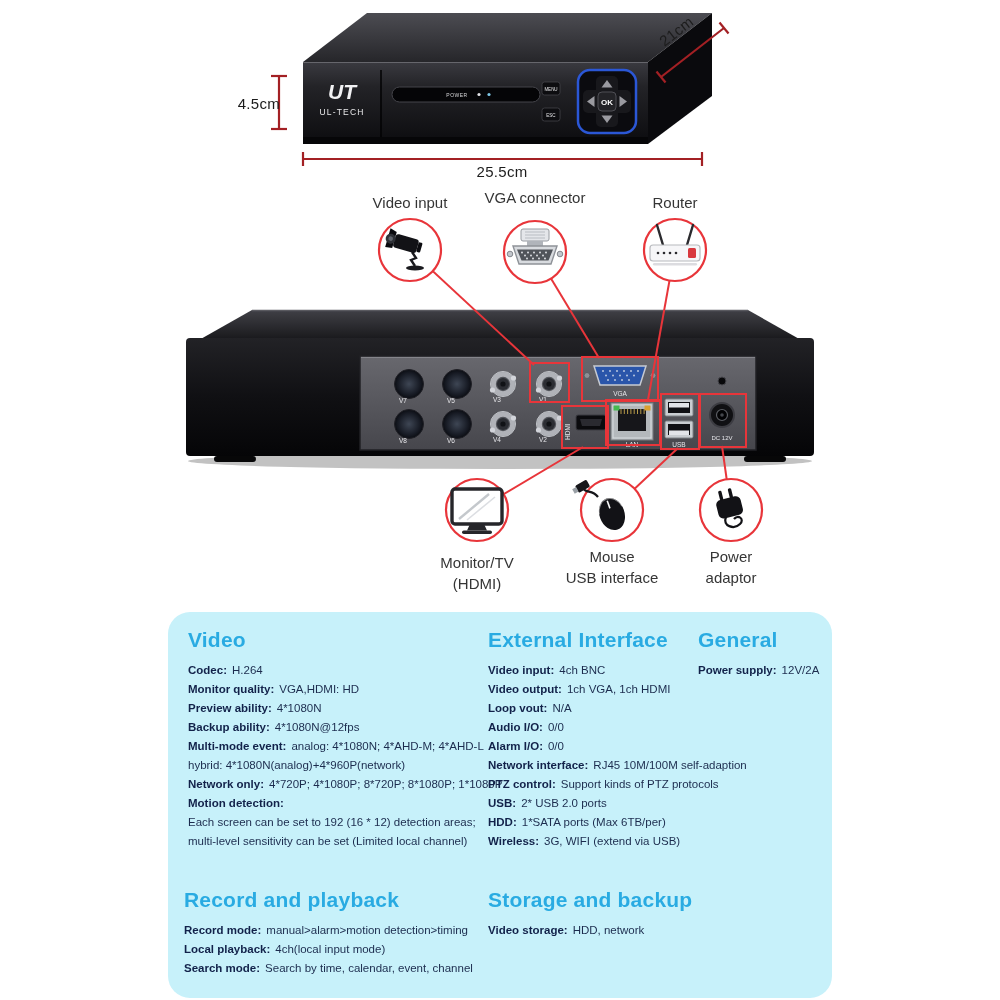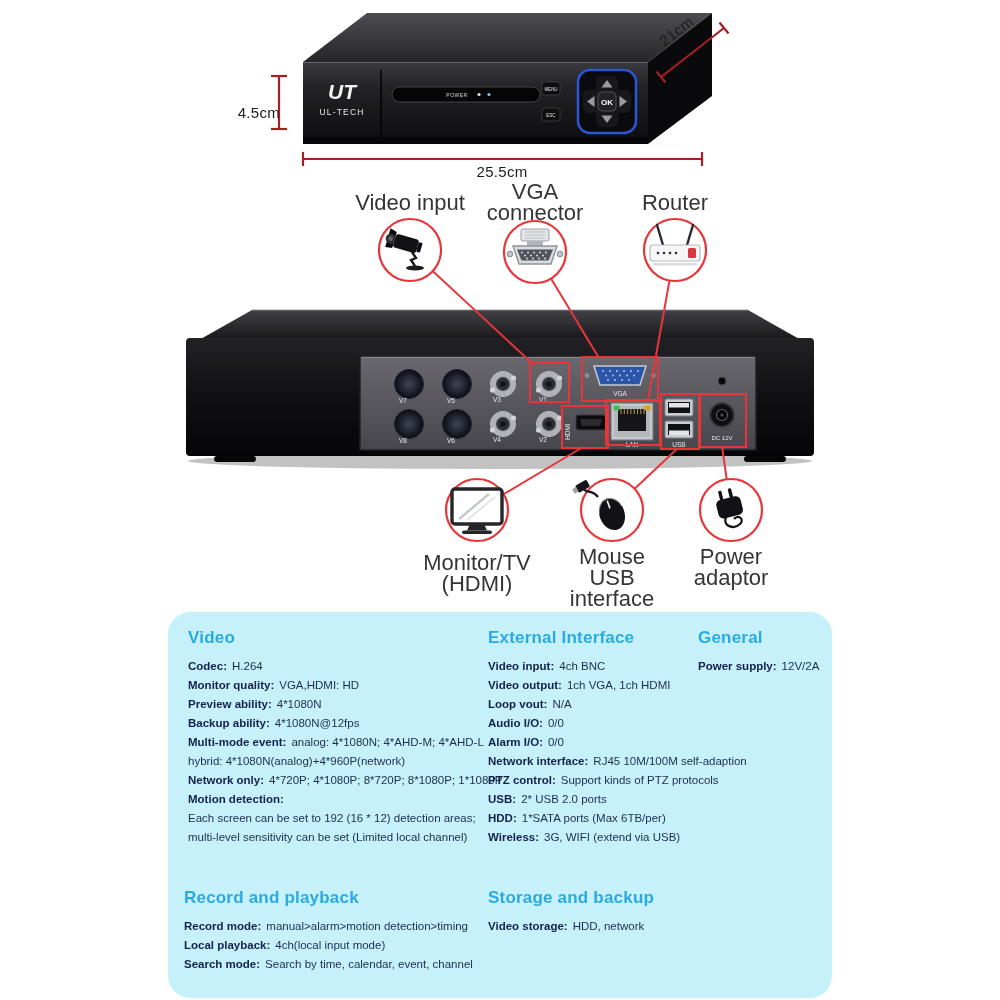--- a/index.html
+++ b/index.html
@@ -1,24 +1,24 @@
 <!DOCTYPE html>
 <html><head>
 <meta charset="utf-8">
 <style>
   * { margin:0; padding:0; box-sizing:border-box; }
   html,body { width:1000px; height:1000px; }
   body { position:relative; background:#ffffff; font-family:"Liberation Sans", sans-serif; overflow:hidden; }
   svg text { font-family:"Liberation Sans", sans-serif; }
   .gfx { position:absolute; left:0; top:0; }
   .dim-label { position:absolute; font-size:15px; color:#1c1c1c; letter-spacing:.3px; font-weight:bold; }
-  .callout-label { position:absolute; text-align:center; font-size:22px; color:#353535; line-height:21px; }
+  .callout-label { position:absolute; text-align:center; font-size:15px; color:#353535; line-height:21px; }
   .spec-panel { position:absolute; left:168px; top:612px; width:664px; height:386px; background:#c7f1fa; border-radius:22px; }
   .spec-section { position:absolute; }
-  .spec-section h3 { font-size:17px; color:#29abe2; font-weight:bold; letter-spacing:.2px; margin-bottom:9px; }
+  .spec-section h3 { font-size:21px; color:#29abe2; font-weight:bold; letter-spacing:.2px; margin-bottom:9px; }
   .spec-row { font-size:11.5px; color:#1c2c4e; line-height:19px; white-space:nowrap; }
   .spec-row b { color:#12224a; font-weight:bold; }
   .spec-row b:not(:empty) { margin-right:5px;margin-top:48px; }
 </style>
 </head>
 <body>
 
 <svg class="gfx" width="1000" height="1000" viewBox="0 0 1000 1000">
   <defs>
     <linearGradient id="gTopF" x1="0" y1="0" x2="0" y2="1">
@@ -304,26 +304,26 @@
   <g>
     <g transform="rotate(-14 729 507)">
       <rect x="717" y="498" width="25" height="19" rx="5" fill="#121216"></rect>
       <rect x="722" y="489" width="3.4" height="10" rx="1.4" fill="#121216"></rect>
       <rect x="732" y="489" width="3.4" height="10" rx="1.4" fill="#121216"></rect>
     </g>
     <path d="M 726,517 C 722,526 734,530 740,524 C 745,519 738,514 734,519" stroke="#121216" stroke-width="2.2" fill="none"></path>
   </g>
 </svg>
 
-<div class="dim-label" style="left:232px;top:95px;width:48px;text-align:right;font-weight:normal;margin-top:9px;">4.5cm</div>
+<div class="dim-label" style="left:232px;top:95px;width:48px;text-align:right;font-weight:normal;">4.5cm</div>
 <div class="dim-label" style="left:452px;top:163px;width:100px;text-align:center;font-weight:normal;">25.5cm</div>
 <div class="dim-label" style="left:656px;top:36px;transform:rotate(-38deg);transform-origin:left top;font-weight:normal;">21cm</div>
 
 <div class="callout-label" style="left:350px;top:192px;width:120px;">Video input</div>
-<div class="callout-label" style="left:468px;top:181px;width:134px;">VGA connector</div>
+<div class="callout-label" style="left:468px;top:187px;width:134px;">VGA connector</div>
 <div class="callout-label" style="left:625px;top:192px;width:100px;">Router</div>
 
 <div class="callout-label" style="left:417px;top:552px;width:120px;">
   <div>Monitor/TV</div>
   <div>(HDMI)</div>
 </div>
 <div class="callout-label" style="left:547px;top:546px;width:130px;">
   <div>Mouse</div>
   <div>USB interface</div>
 </div>

